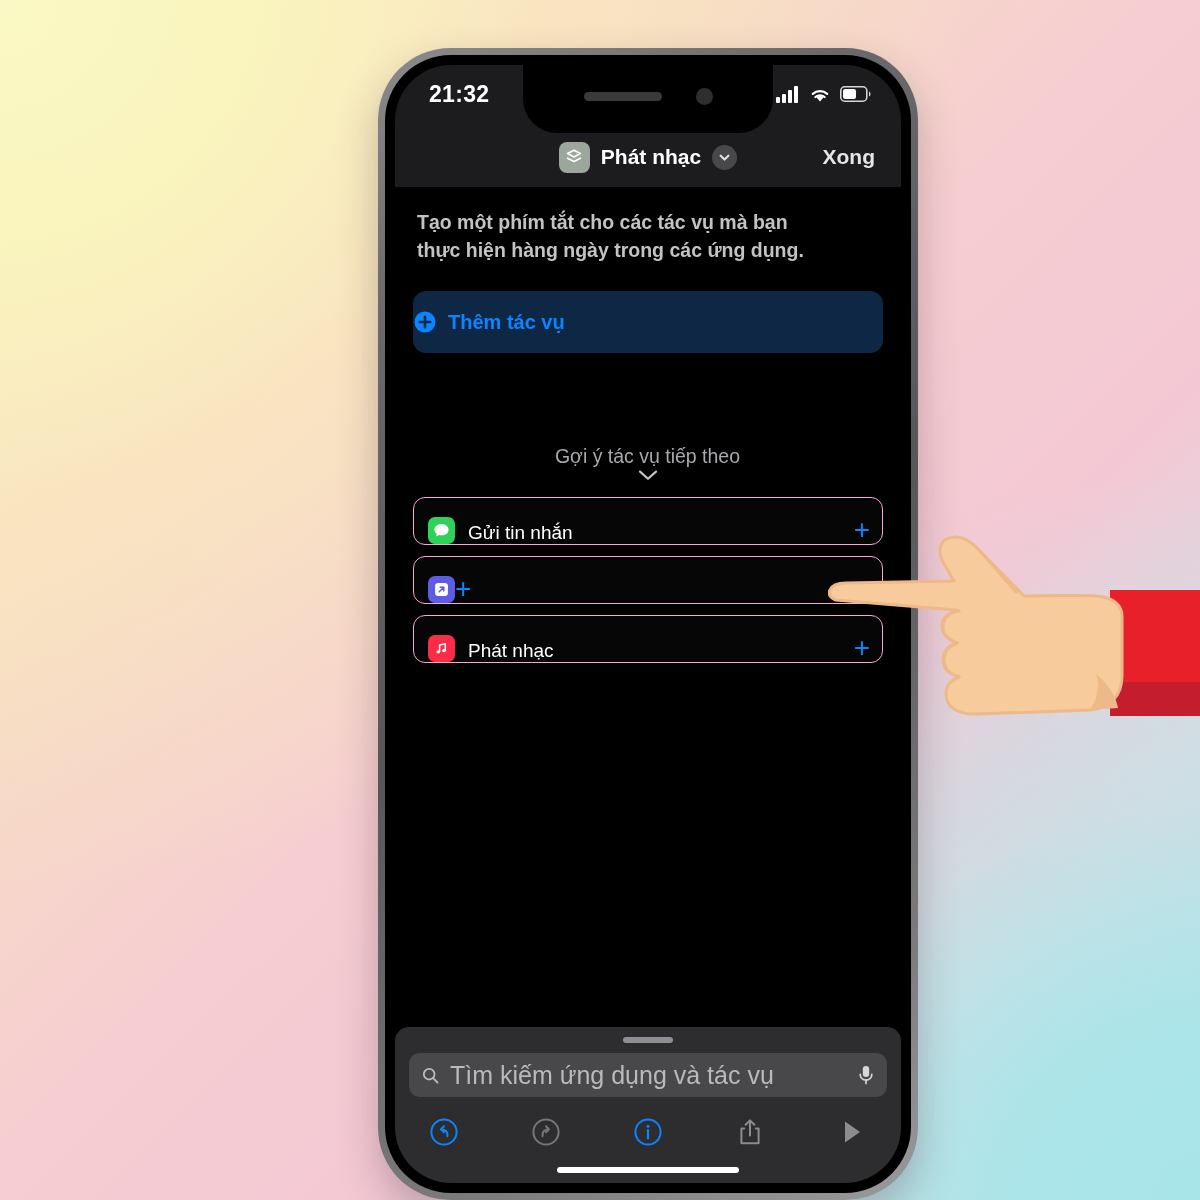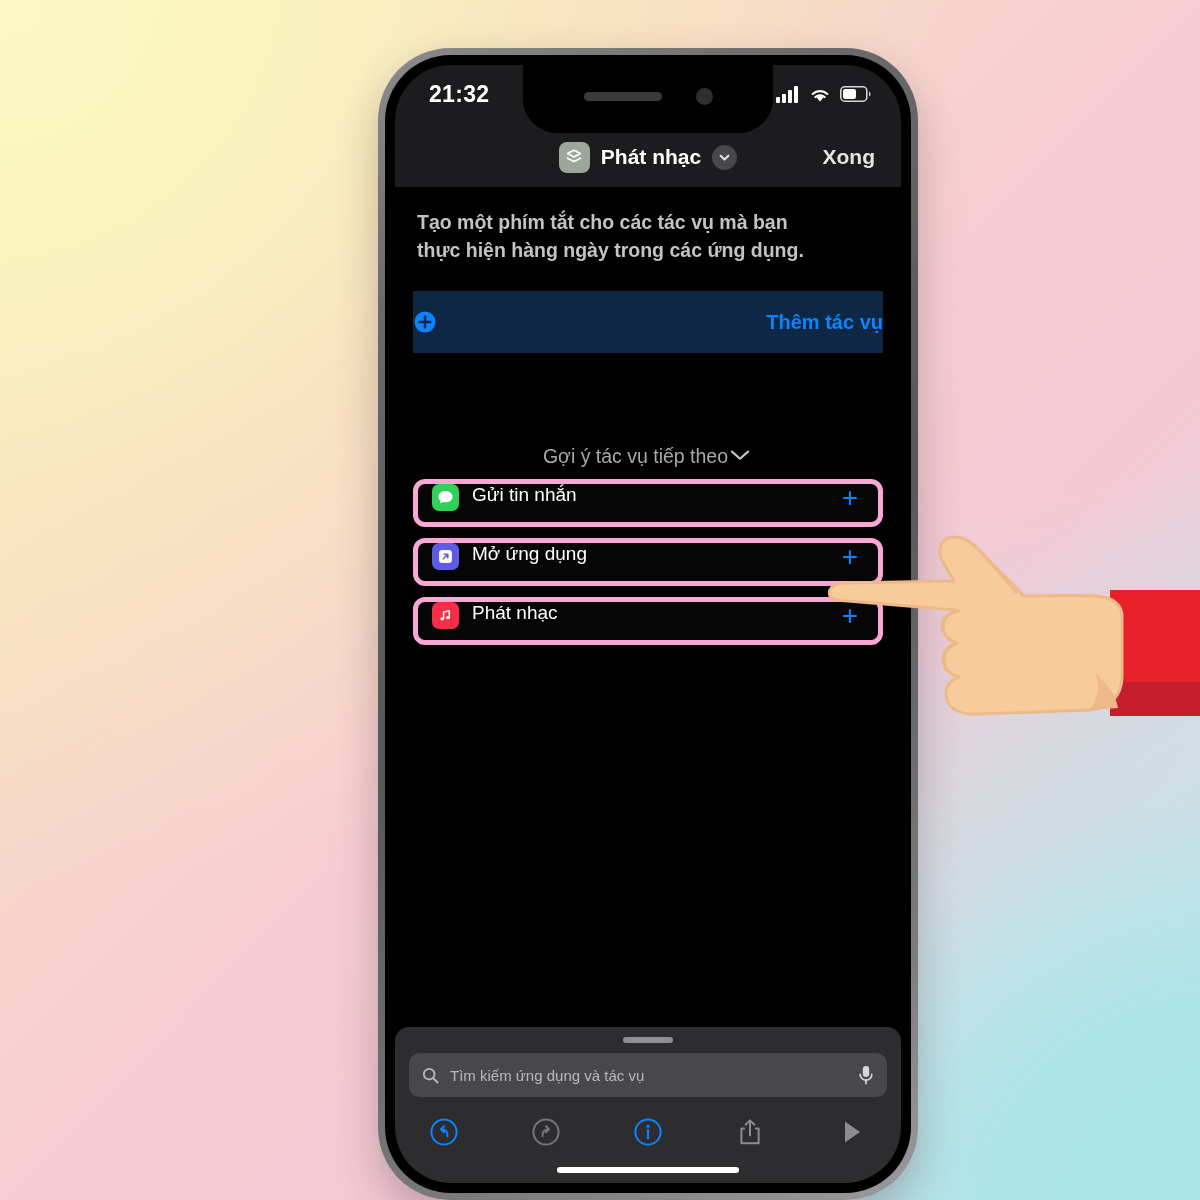--- a/index.html
+++ b/index.html
@@ -170,53 +170,54 @@
     color: #c3c3c6;
     font-size: 19.5px;
     line-height: 1.42;
     padding: 22px 4px 0 4px;
     max-width: 425px;
     font-weight: bold;
   }
   #add-action-button {
     margin: 27px 0 0 0;
     height: 62px;
-    border-radius: 1px;
+    border-radius: 13px;
     background: #0d2744;
     display: flex;
     align-items: center;
-    justify-content: space-between;
+    justify-content: flex-start;
     gap: 11px;
   }
   #add-action-label {
     color: #0a84ff;
     font-size: 20px;
     font-weight: bold;
   }
 
   #suggestions-header {
     margin-top: 92px;
     display: flex;
     align-items: center;
     justify-content: center;
     padding: 0 5px 0 4px;
+    flex-direction: column;
   }
   #suggestions-title {
     color: #a8a8ad;
     font-size: 19.5px;
   }
 
   .suggestion-row {
     margin-top: 11px;
     height: 48px;
-    border: 5px solid #f9a8d4;
+    border: 1px solid #f9a8d4;
     border-radius: 12px;
     display: flex;
-    align-items: flex-start;
-    padding: 0 20px 0 14px;
+    align-items: flex-end;
+    padding: 0 12px 0 14px;
     background: #060606;
   }
   .suggestion-icon {
     width: 27px; height: 27px;
     border-radius: 7px;
     display: flex;
     align-items: center;
     justify-content: center;
     flex: 0 0 auto;
   }
@@ -247,21 +248,21 @@
     height: 44px;
     border-radius: 11px;
     background: #48484b;
     display: flex;
     align-items: center;
     padding: 0 12px;
     gap: 10px;
   }
   #search-placeholder {
     color: #b9b9be;
-    font-size: 15px;
+    font-size: 25px;
     flex: 1 1 auto;
   }
   #toolbar {
     height: 58px;
     display: flex;
     align-items: center;
     justify-content: space-between;
     padding: 0 12px;
     margin-top: 6px;
   }
@@ -374,21 +375,20 @@
           <span class="plus-icon">+</span>
         </div>
 
         <div class="suggestion-row">
           <span class="suggestion-icon" style="background:#5e5ce6">
             <svg width="17" height="17" viewBox="0 0 18 18">
               <rect x="2.2" y="2.2" width="13.6" height="13.6" rx="3.4" fill="#fff"></rect>
               <path d="M6.6 11.4 L11.4 6.6 M7.6 6.6 H11.4 V10.4" stroke="#5e5ce6" stroke-width="1.7" fill="none" stroke-linecap="round" stroke-linejoin="round"></path>
             </svg>
           </span>
-          <span class="suggestion-label">Mở ứng dụng</span>
           <span class="plus-icon">+</span>
         </div>
 
         <div class="suggestion-row">
           <span class="suggestion-icon" style="background:#fa2d48">
             <svg width="17" height="17" viewBox="0 0 18 18">
               <path d="M7.0 12.3 V5.2 L13.0 3.9 V11.0" fill="none" stroke="#fff" stroke-width="1.6" stroke-linejoin="round" stroke-linecap="round"></path>
               <ellipse cx="5.6" cy="12.5" rx="2.0" ry="1.7" fill="#fff"></ellipse>
               <ellipse cx="11.6" cy="11.2" rx="2.0" ry="1.7" fill="#fff"></ellipse>
             </svg>

